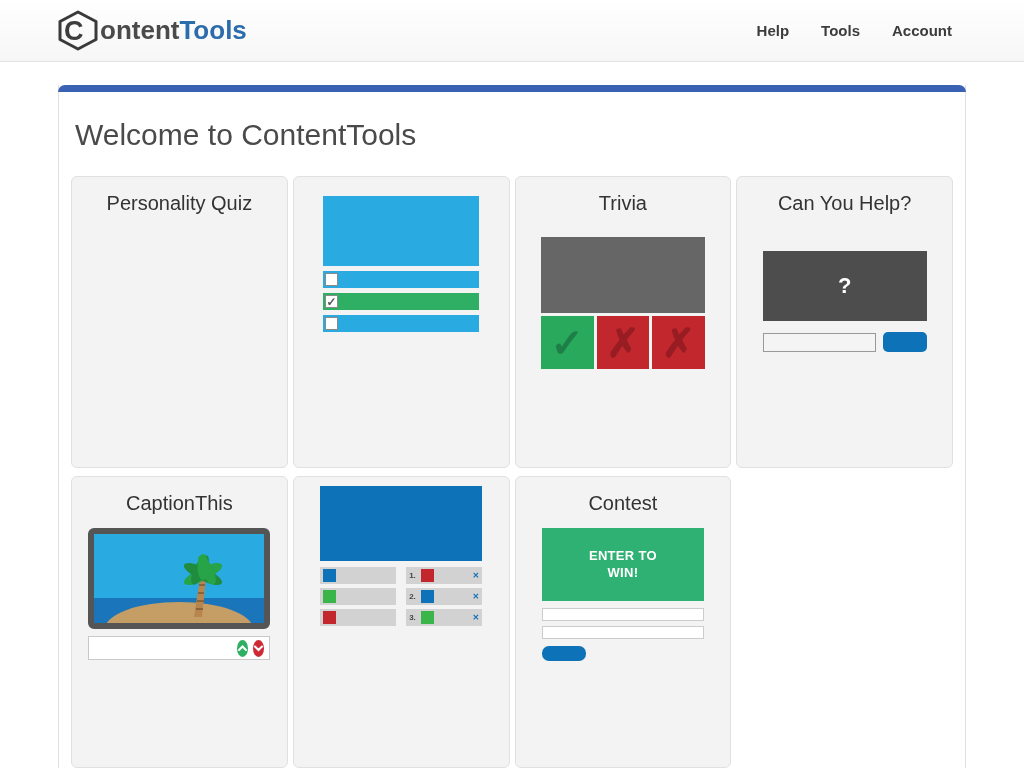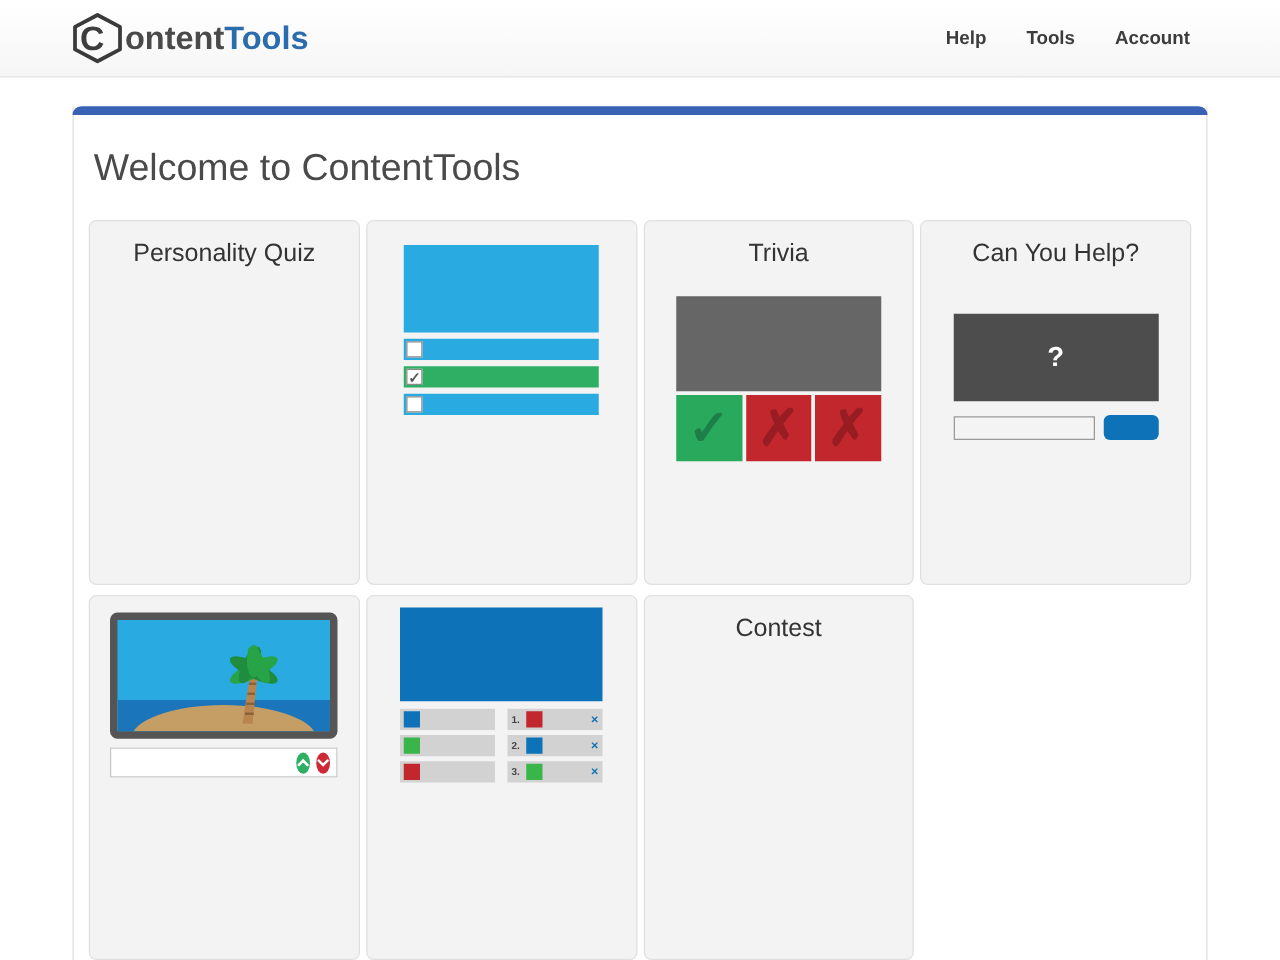--- a/index.html
+++ b/index.html
@@ -182,20 +182,21 @@
           <span>?</span>
         </div>
         <div class="gu-row">
           <input class="gu-input" type="text" style="">
           <button class="gu-btn"></button>
         </div>
       </div>
     </div>
 
     <div class="card">
+      <div class="card-title">CaptionThis</div>
       <div class="ca-wrap">
         <div class="ca-frame">
           <svg width="170" height="89" viewBox="0 0 170 89" preserveAspectRatio="none">
             <rect x="0" y="0" width="170" height="89" fill="#29abe2"></rect>
             <rect x="0" y="64" width="170" height="25" fill="#1b75bb"></rect>
             <ellipse cx="85" cy="95" rx="74" ry="27" fill="#c59e66"></ellipse>
             <polygon points="100,83 108,83 112,44 106,44" fill="#b9854e"></polygon>
             <path d="M102,75 h7 M103,67 h7 M104,59 h6 M105,51 h6" stroke="#8c6239" stroke-width="2" fill="none"></path>
             <g>
               <ellipse cx="109" cy="40" rx="21" ry="6.5" fill="#27a348" transform="rotate(-26 109 40)"></ellipse>
@@ -253,16 +254,24 @@
               <span class="ra-sq sq-green"></span>
               <span class="ra-x">✕</span>
               </div>
           </div>
         </div>
       </div>
     </div>
 
     <div class="card">
       <div class="card-title">Contest</div>
+      <div class="co-wrap">
+        <div class="co-banner">
+          <span>ENTER TO WIN!</span>
+        </div>
+        <input class="co-input first" type="text" style="">
+        <input class="co-input second" type="text" style="">
+        <button class="co-btn"></button>
+      </div>
     </div>
 
   </div>
 </div>
 
 </body></html>

